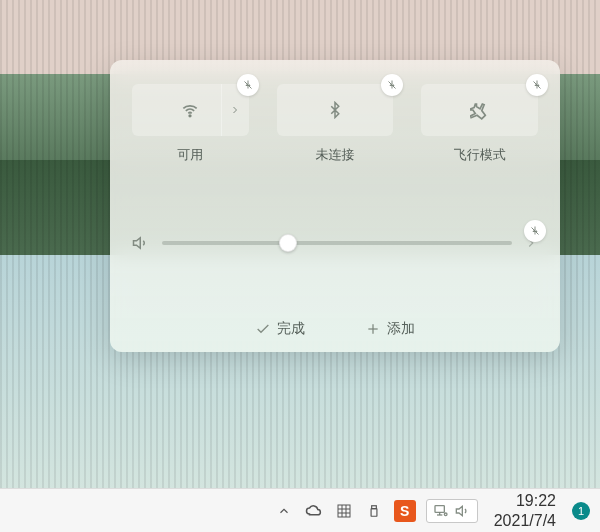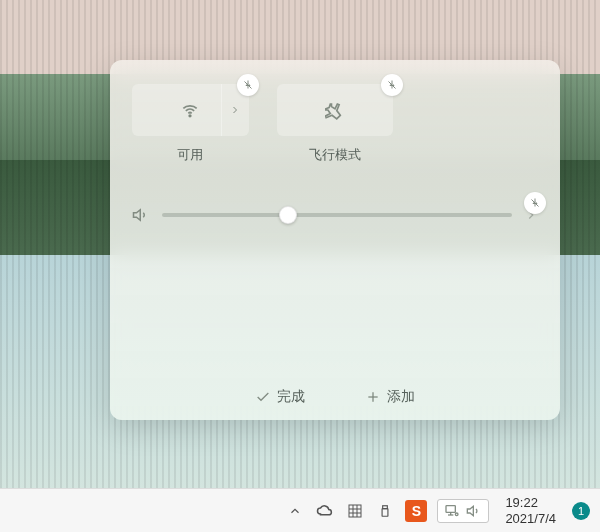--- a/index.html
+++ b/index.html
@@ -19,21 +19,21 @@
       repeating-linear-gradient(90deg, rgba(0,0,0,0.08) 0 2px, transparent 2px 6px),
       linear-gradient(to bottom,
         #e0d0c8 0%, #e0d0c8 14%,
         #7a9a7e 14%, #5a7a5e 30%,
         #3a5a3e 30%, #4a6a4e 48%,
         #b8d4d8 48%, #d8e8e0 100%);
   }
   .panel {
     position: absolute;
     left: 110px; top: 60px;
-    width: 450px; height: 360px;
+    width: 450px; height: 292px;
     border-radius: 12px;
     background: linear-gradient(to bottom, rgba(245,240,235,0.85), rgba(235,245,238,0.9));
     backdrop-filter: blur(10px);
     box-shadow: 0 8px 30px rgba(0,0,0,0.15);
     padding: 24px 22px 14px;
     display: flex; flex-direction: column;
   }
   .tiles {
     display: grid;
     grid-template-columns: repeat(3, 1fr);
@@ -110,21 +110,21 @@
   .sogou {
     width: 22px; height: 22px; background: #e8571c; border-radius: 3px;
     color: #fff; font-weight: bold; font-size: 14px;
     display:flex; align-items:center; justify-content:center;
   }
   .sys-box {
     border: 1px solid #c8c8c8; border-radius: 3px;
     padding: 3px 6px; display:flex; gap:6px; align-items:center;
     background:#fff;
   }
-  .clock { font-size: 13px; color:#333; line-height:1.2; margin-left:6px; }
+  .clock { text-align: right; font-size: 16px; color:#333; line-height:1.2; margin-left:6px; }
   .notif {
     width: 18px; height: 18px; border-radius: 50%;
     background: #0a8a8a; color:#fff; font-size:11px;
     display:flex; align-items:center; justify-content:center;
     margin-left: 6px;
   }
   svg { display:block; }
 </style>
 </head>
 <body>
@@ -157,20 +157,39 @@
           <svg width="12" height="12" viewBox="0 0 24 24" fill="none" stroke="currentColor" stroke-width="2">
               <path d="M12 3v6l4 4H8l4-4"></path>
               <path d="M12 13v6"></path>
               <line x1="5" y1="5" x2="19" y2="19"></line>
             </svg>
         </span>
       </div>
       <div class="tile-label">可用</div>
     </div>
 
+    <div class="tile">
+      <div class="tile-btn">
+        <span class="ico">
+          <svg width="18" height="18" viewBox="0 0 24 24" fill="none" stroke="currentColor" stroke-width="2">
+              <path d="M7 7l10 10-5 5V2l5 5L7 17"></path>
+            </svg>
+        </span>
+      </div>
+      <div class="pin">
+        <span class="ico">
+          <svg width="12" height="12" viewBox="0 0 24 24" fill="none" stroke="currentColor" stroke-width="2">
+              <path d="M12 3v6l4 4H8l4-4"></path>
+              <path d="M12 13v6"></path>
+              <line x1="5" y1="5" x2="19" y2="19"></line>
+            </svg>
+        </span>
+      </div>
+      <div class="tile-label">未连接</div>
+    </div>
 
     <div class="tile">
       <div class="tile-btn">
         <span class="ico">
           <svg width="20" height="20" viewBox="0 0 24 24" fill="none" stroke="currentColor" stroke-width="2">
               <path d="M21 12l-7-1-3-7-2 1 2 6-5 1-2-2-1 1 2 4-2 4 1 1 2-2 5 1-2 6 2 1 3-7 7-1v-2z" transform="rotate(45 12 12)"></path>
             </svg>
         </span>
       </div>
       <div class="pin">

